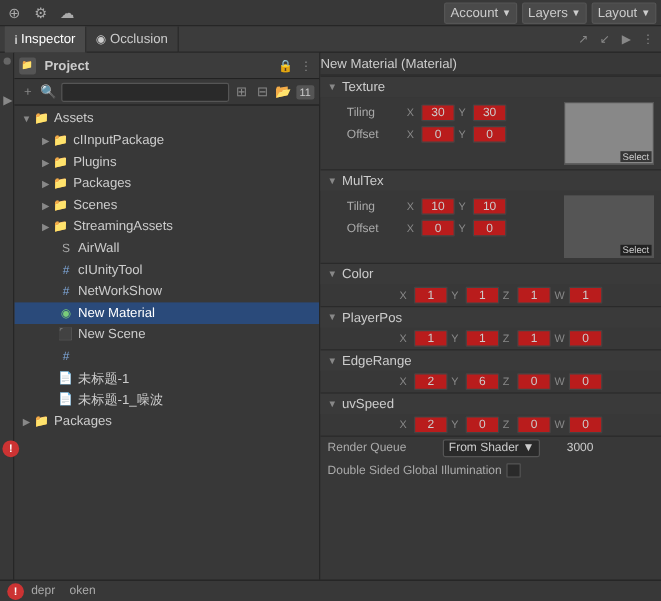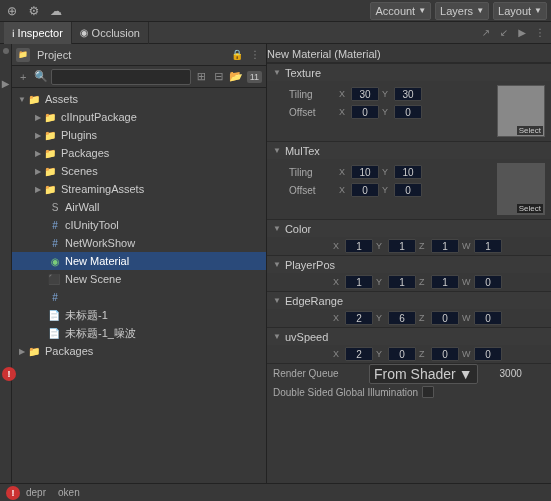--- a/index.html
+++ b/index.html
@@ -122,21 +122,21 @@
       display: flex;
       align-items: center;
       background: #3c3c3c;
       height: 22px;
       padding: 0 4px;
       border-bottom: 1px solid #222;
       gap: 4px;
     }
     .panel-title {
       font-size: 11px;
-      font-weight: normal;
+      font-weight: bold;
       color: #ccc;
     }
     .panel-header-icons {
       margin-left: auto;
       display: flex;
       gap: 3px;
       align-items: center;
     }
     .ph-icon {
       width: 14px;
@@ -289,21 +289,21 @@
       display: flex;
       align-items: center;
       height: 18px;
       padding: 0 6px 0 16px;
     }
     .prop-label { color: #aaa; font-size: 10px; width: 50px; flex-shrink: 0; }
     .prop-fields { display: flex; gap: 3px; align-items: center; flex: 1; }
     .prop-field-group { display: flex; align-items: center; gap: 2px; }
     .axis-label { color: #888; font-size: 9px; width: 10px; }
     .num-input {
-      background: #0f172a;
+      background: #b91c1c;
       border: 1px solid #444;
       border-radius: 1px;
       width: 28px;
       height: 14px;
       text-align: center;
       font-size: 10px;
       color: #ccc;
       padding: 0 2px;
     }
 
@@ -311,21 +311,21 @@
     .texture-section {
       position: relative;
     }
 
     .texture-area {
       display: flex;
       padding: 4px 6px 4px 6px;
     }
     .texture-props { flex: 1; }
     .texture-thumb {
-      width: 48px;
+      width: 75px;
       height: 52px;
       background: #888;
       border: 1px solid #555;
       display: flex;
       flex-direction: column;
       align-items: flex-end;
       justify-content: flex-end;
       margin-left: 12px;
       flex-shrink: 0;
       position: relative;
@@ -350,21 +350,21 @@
       padding: 0 6px;
       gap: 16px;
       border-top: 1px solid #2a2a2a;
     }
     .rq-label { color: #aaa; font-size: 10px; width: 80px; }
     .rq-dropdown {
       background: #2a2a2a;
       border: 1px solid #555;
       border-radius: 2px;
       padding: 1px 4px;
-      font-size: 14px;
+      font-size: 10px;
       color: #ccc;
       cursor: pointer;
       display: flex;
       align-items: center;
       gap: 3px;
     }
     .double-sided-row {
       display: flex;
       align-items: center;
       height: 18px;

